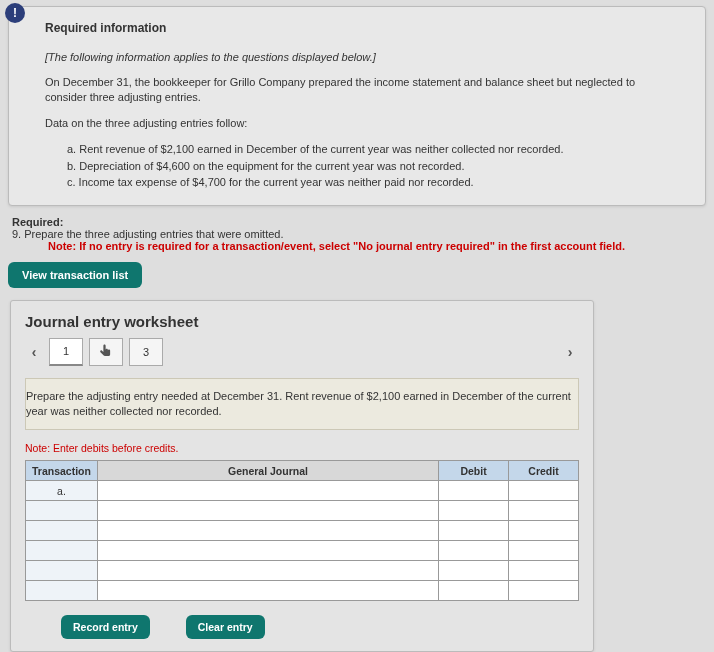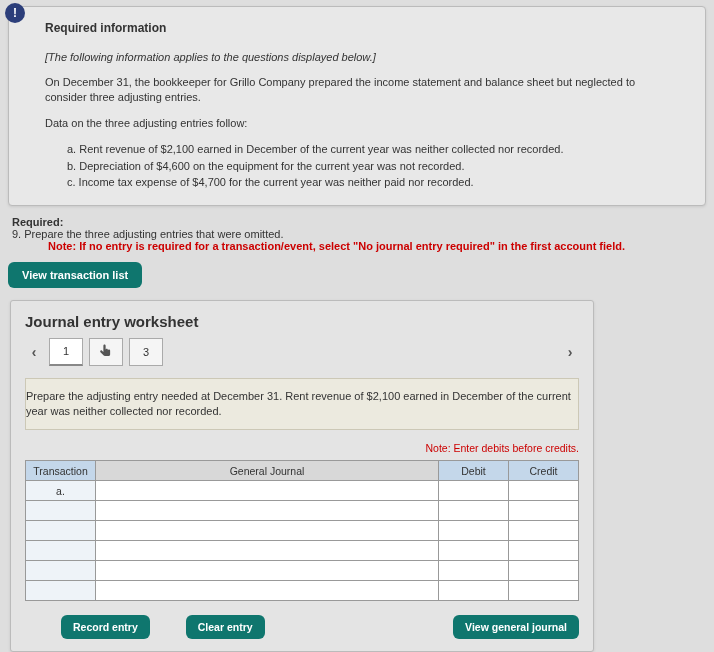--- a/index.html
+++ b/index.html
@@ -97,36 +97,36 @@
 
   .prompt-box {
     background: #eceadf;
     border: 1px solid #ccc8b6;
     padding: 10px 0;
     font-size: 11px;
     line-height: 1.4;
     margin-bottom: 12px;
   }
 
-  .note-red { color: #c00; font-size: 10.5px; margin-bottom: 6px; text-align: right; }
+  .note-red { color: #c00; font-size: 10.5px; margin-bottom: 6px; }
 
   .je-table {
     border-collapse: collapse;
     width: 100%;
     background: #fff;
     font-size: 10.5px;
   }
   .je-table th, .je-table td {
     border: 1px solid #999;
     padding: 3px 6px;
     height: 20px;
   }
   .je-table th {
     background: #d8d8d8;
-    font-weight: normal;
+    font-weight: bold;
     text-align: center;
   }
   .je-table th.txn { width: 70px; background: #c4d7ea; }
   .je-table th.deb, .je-table th.cred { width: 70px; background: #c4d7ea; margin-top: 32px; }
   .je-table td.txn-cell { text-align: center; background: #eef3f8; }
   .je-table td.gj-cell { background: #fff; }
   .je-table td.amt-cell { background: #fff; }
 
   .btn-row {
     display: flex;
@@ -230,18 +230,17 @@
         <td class="amt-cell"></td>
         <td class="amt-cell"></td>
       </tr>
     </tbody>
   </table>
 
   <div class="btn-row">
     <button class="btn-blue small">Record entry</button>
     <button class="btn-blue small">Clear entry</button>
     <div class="spacer"></div>
-    <button class="btn-blue small">View general journal</button>
   </div>
 </div>
 
 
 
 
 </body></html>

